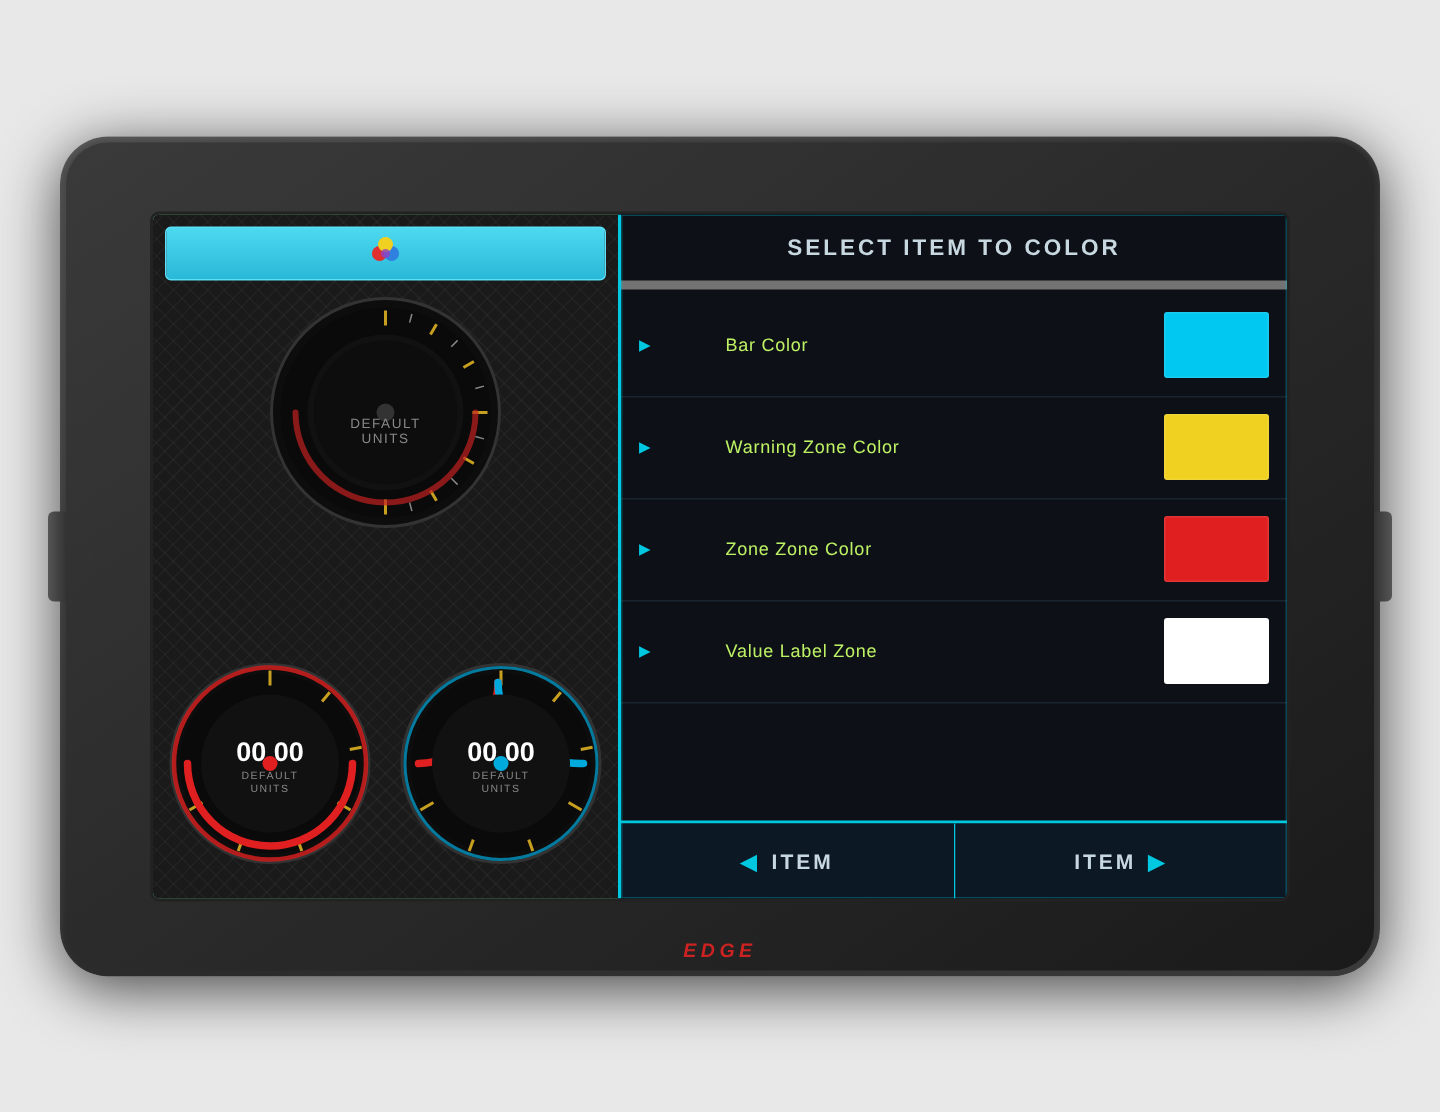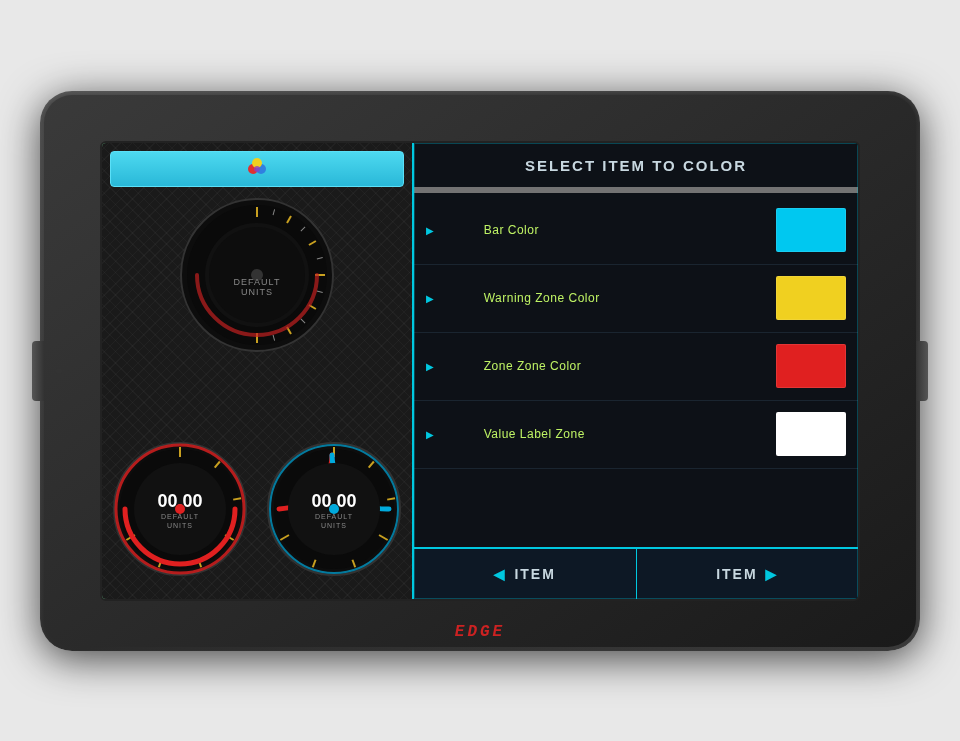--- a/index.html
+++ b/index.html
@@ -264,27 +264,26 @@
       color: #00c8e0;
       font-size: 14px;
     }
 
     
     .edge-logo {
       position: absolute;
       bottom: 10px;
       left: 50%;
       transform: translateX(-50%);
-      font-size: 16px;
+      font-size: 13px;
       font-weight: bold;
       color: #cc2222;
       letter-spacing: 3px;
       z-index: 2;
       font-style: italic;
-      font-family: Liberation Mono, monospace;
     }
 
     
     .led-indicator {
       position: absolute;
       left: 16px;
       top: 50%;
       transform: translateY(-50%);
       width: 6px;
       height: 6px;

